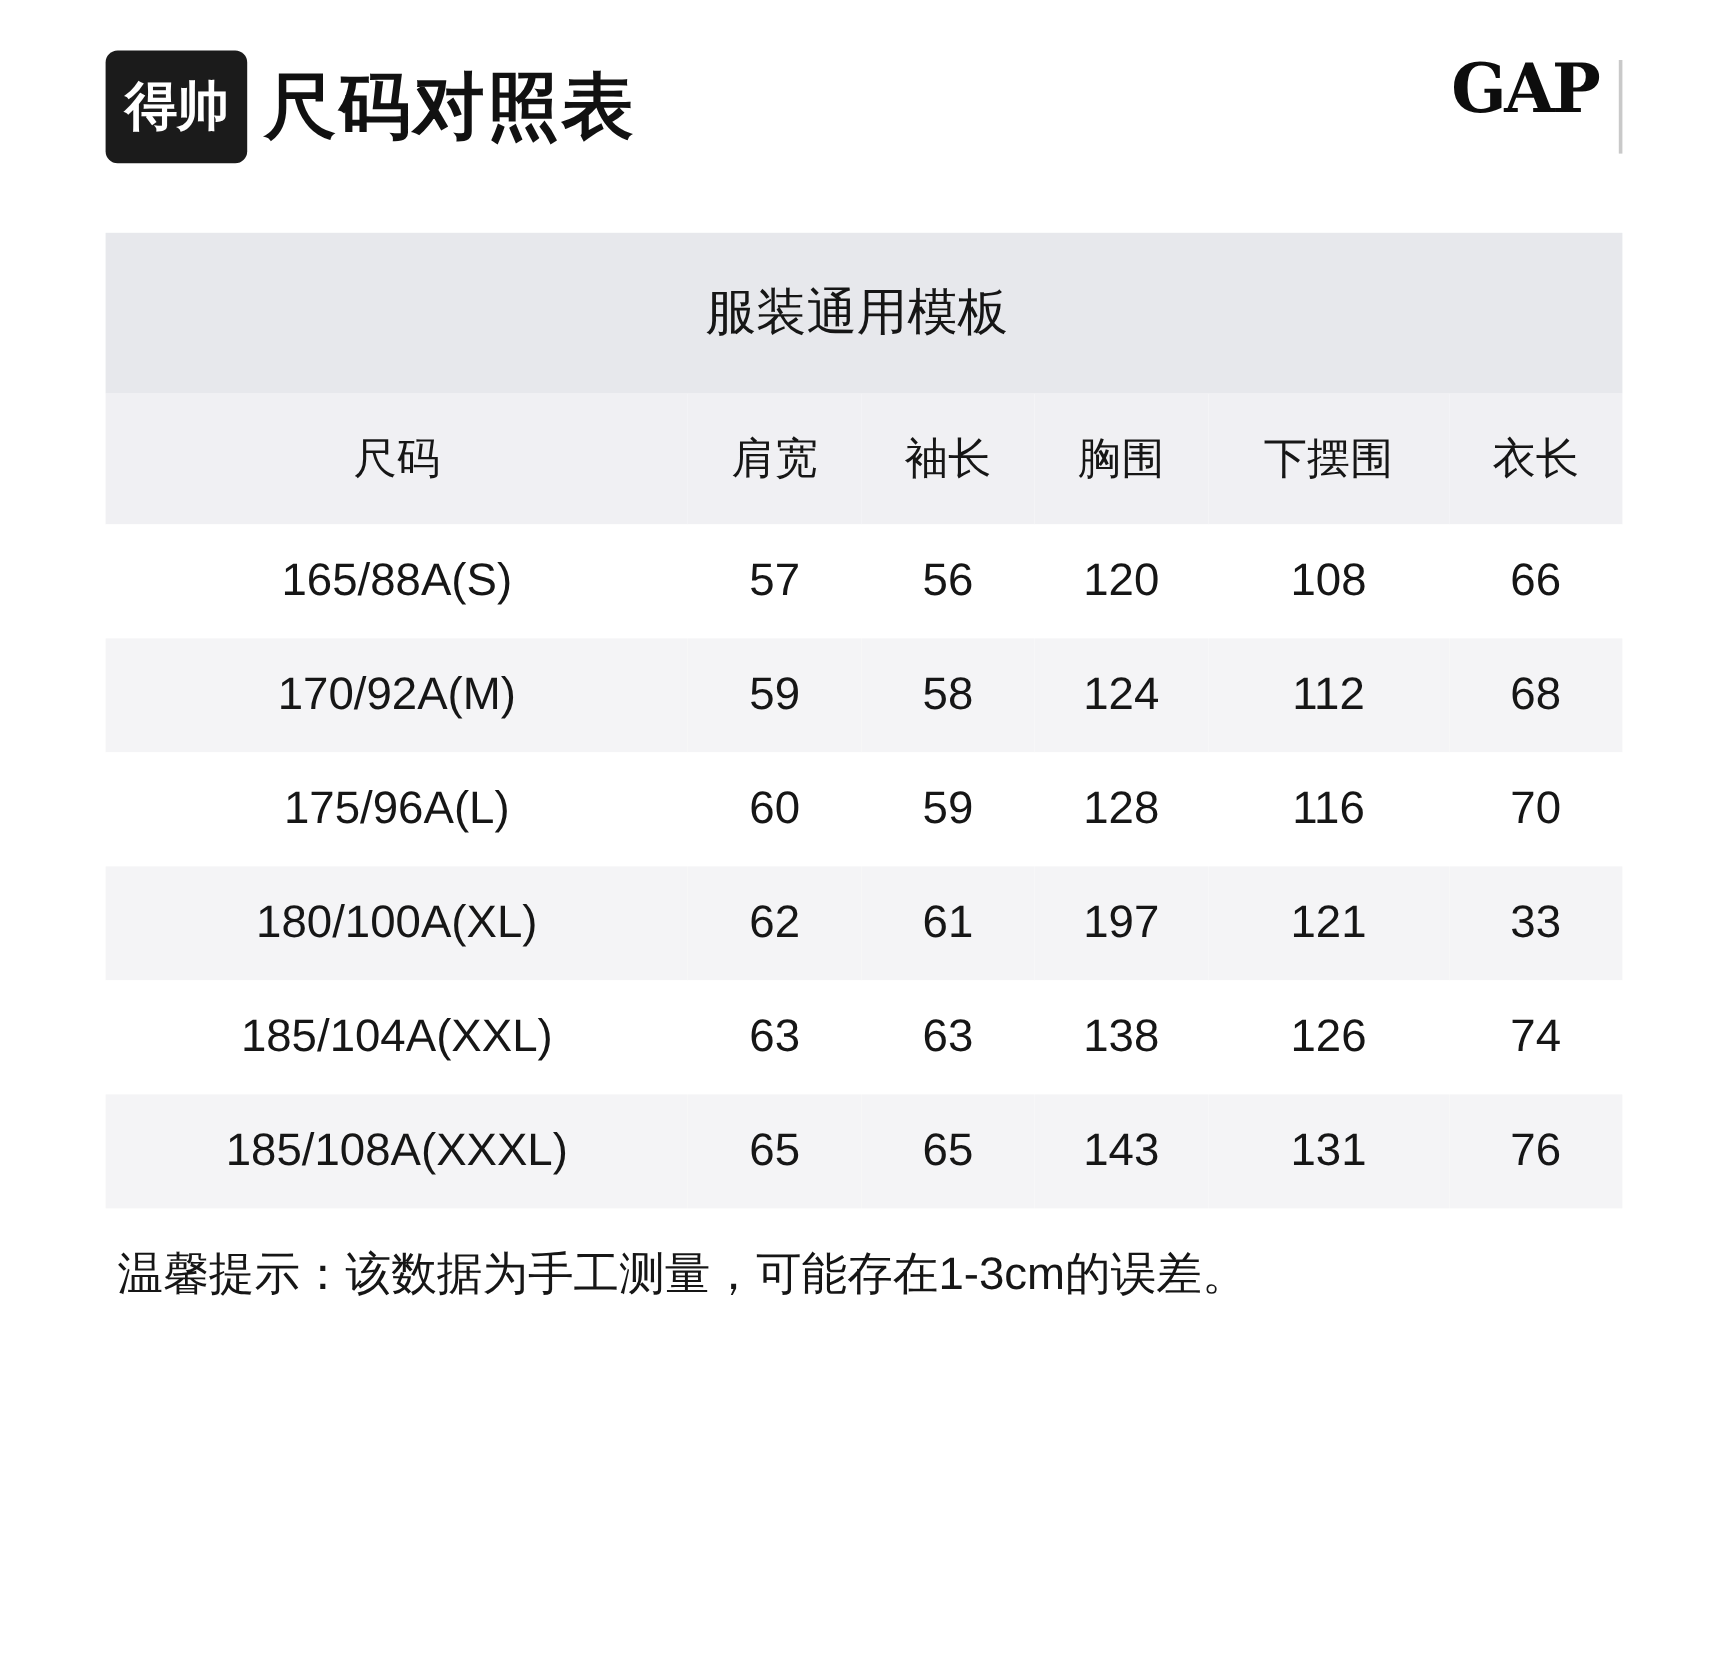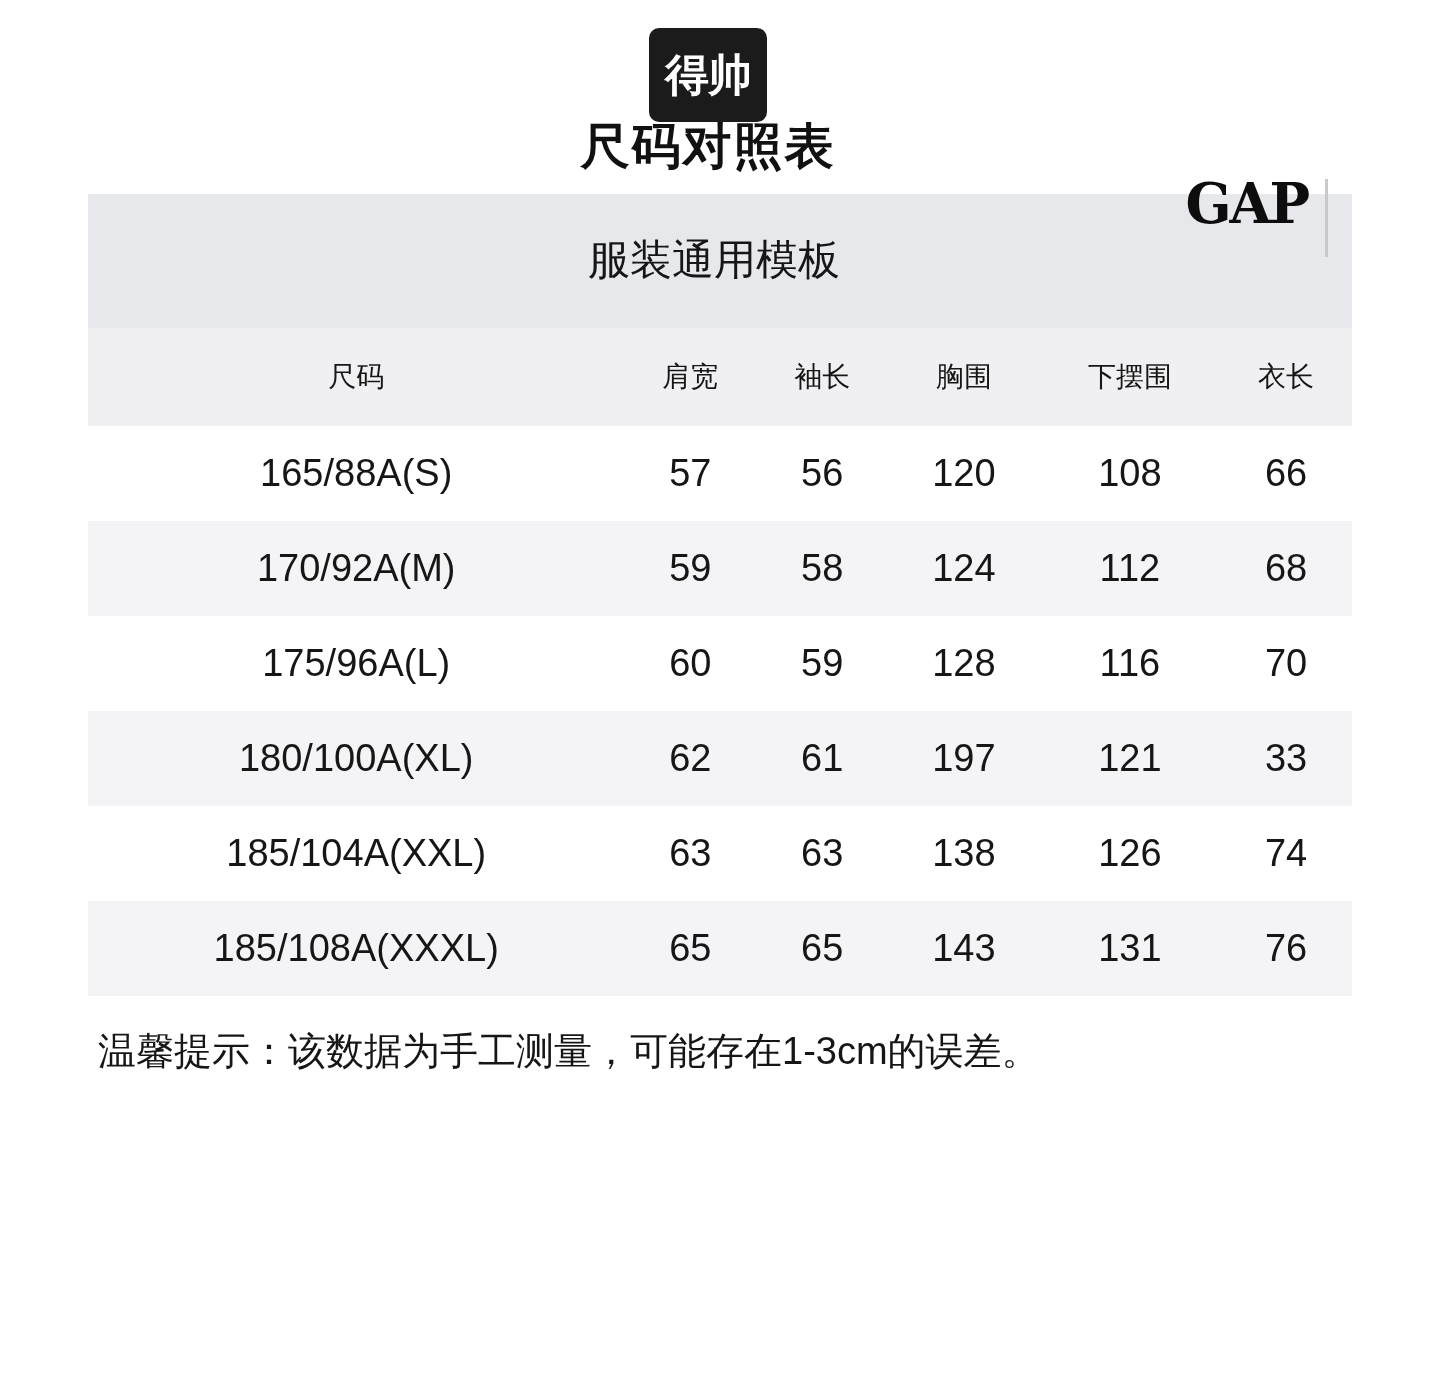--- a/index.html
+++ b/index.html
@@ -21,48 +21,47 @@
     height: 1392px;
     box-sizing: border-box;
     padding: 0;
     position: relative;
   }
 
   
   .header {
     display: flex;
     align-items: center;
-    padding: 28px 112px 0 88px;
+    padding: 28px 88px 0 88px;
     height: 150px;
     box-sizing: border-box;
     position: relative;
-    flex-direction: column;
   }
   .brand-badge {
     width: 118px;
     height: 94px;
     background: #1b1b1b;
     border-radius: 10px;
     display: flex;
     align-items: center;
     justify-content: center;
     flex: none;
   }
   .brand-badge .badge-text {
     color: #ffffff;
     font-size: 44px;
     font-weight: bold;
     letter-spacing: -1px;
     font-family: "DejaVu Sans", sans-serif;
     line-height: 1;
   }
   .header-title {
-    font-size: 49px;
+    font-size: 60px;
     font-weight: bold;
-    margin-left: 0;
+    margin-left: 14px;
     letter-spacing: 2px;
     color: #111111;
     line-height: 1;
     white-space: nowrap;
   }
   .logo-wrap {
     margin-left: auto;
     display: flex;
     height: 94px;
     padding-right: 20px;
@@ -98,21 +97,21 @@
     caption-side: top;
     background: #e7e8ec;
     font-size: 42px;
     color: #161616;
     padding: 38px 12px 40px 0;
     text-align: center;
     font-weight: normal;
   }
   table.size-table th {
     background: #f0f0f3;
-    font-size: 28px;
+    font-size: 36px;
     font-weight: normal;
     color: #161616;
     padding: 30px 10px;
     text-align: center;
     border: none;
   }
   table.size-table td {
     font-size: 38px;
     color: #161616;
     text-align: center;

